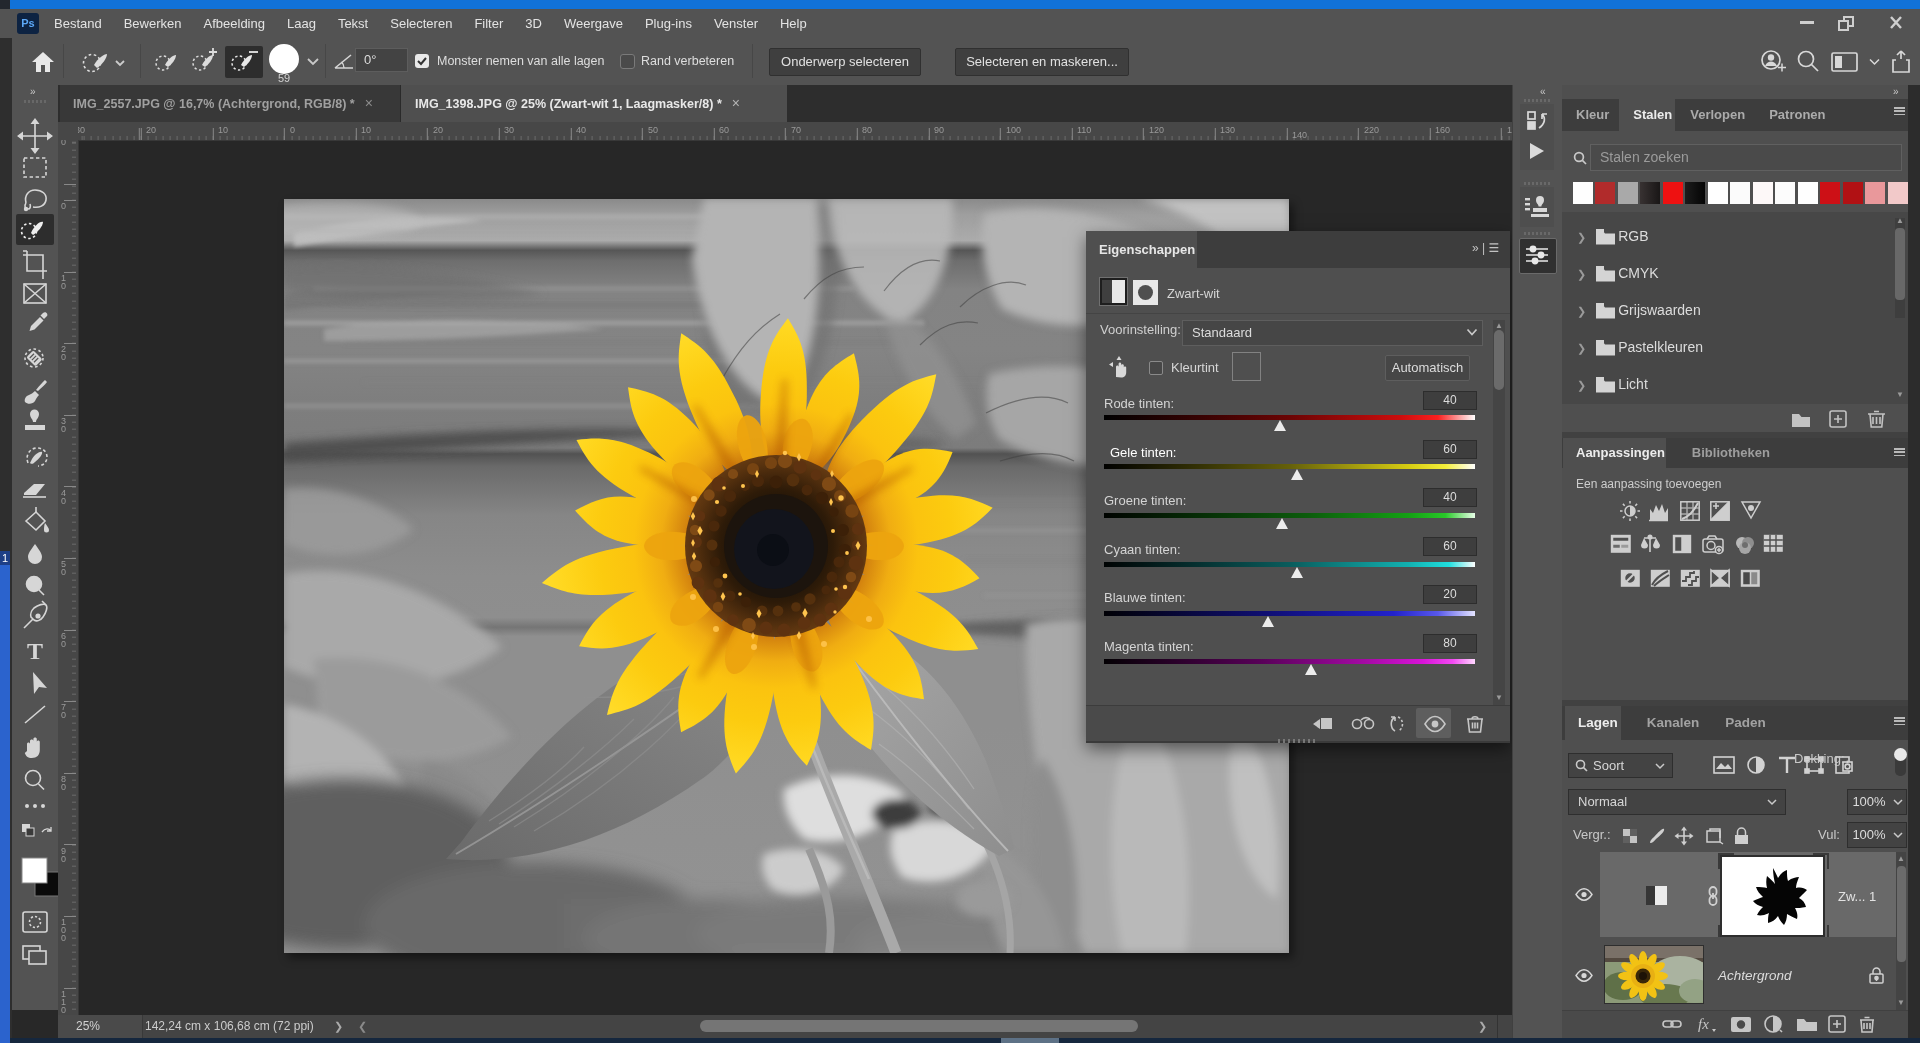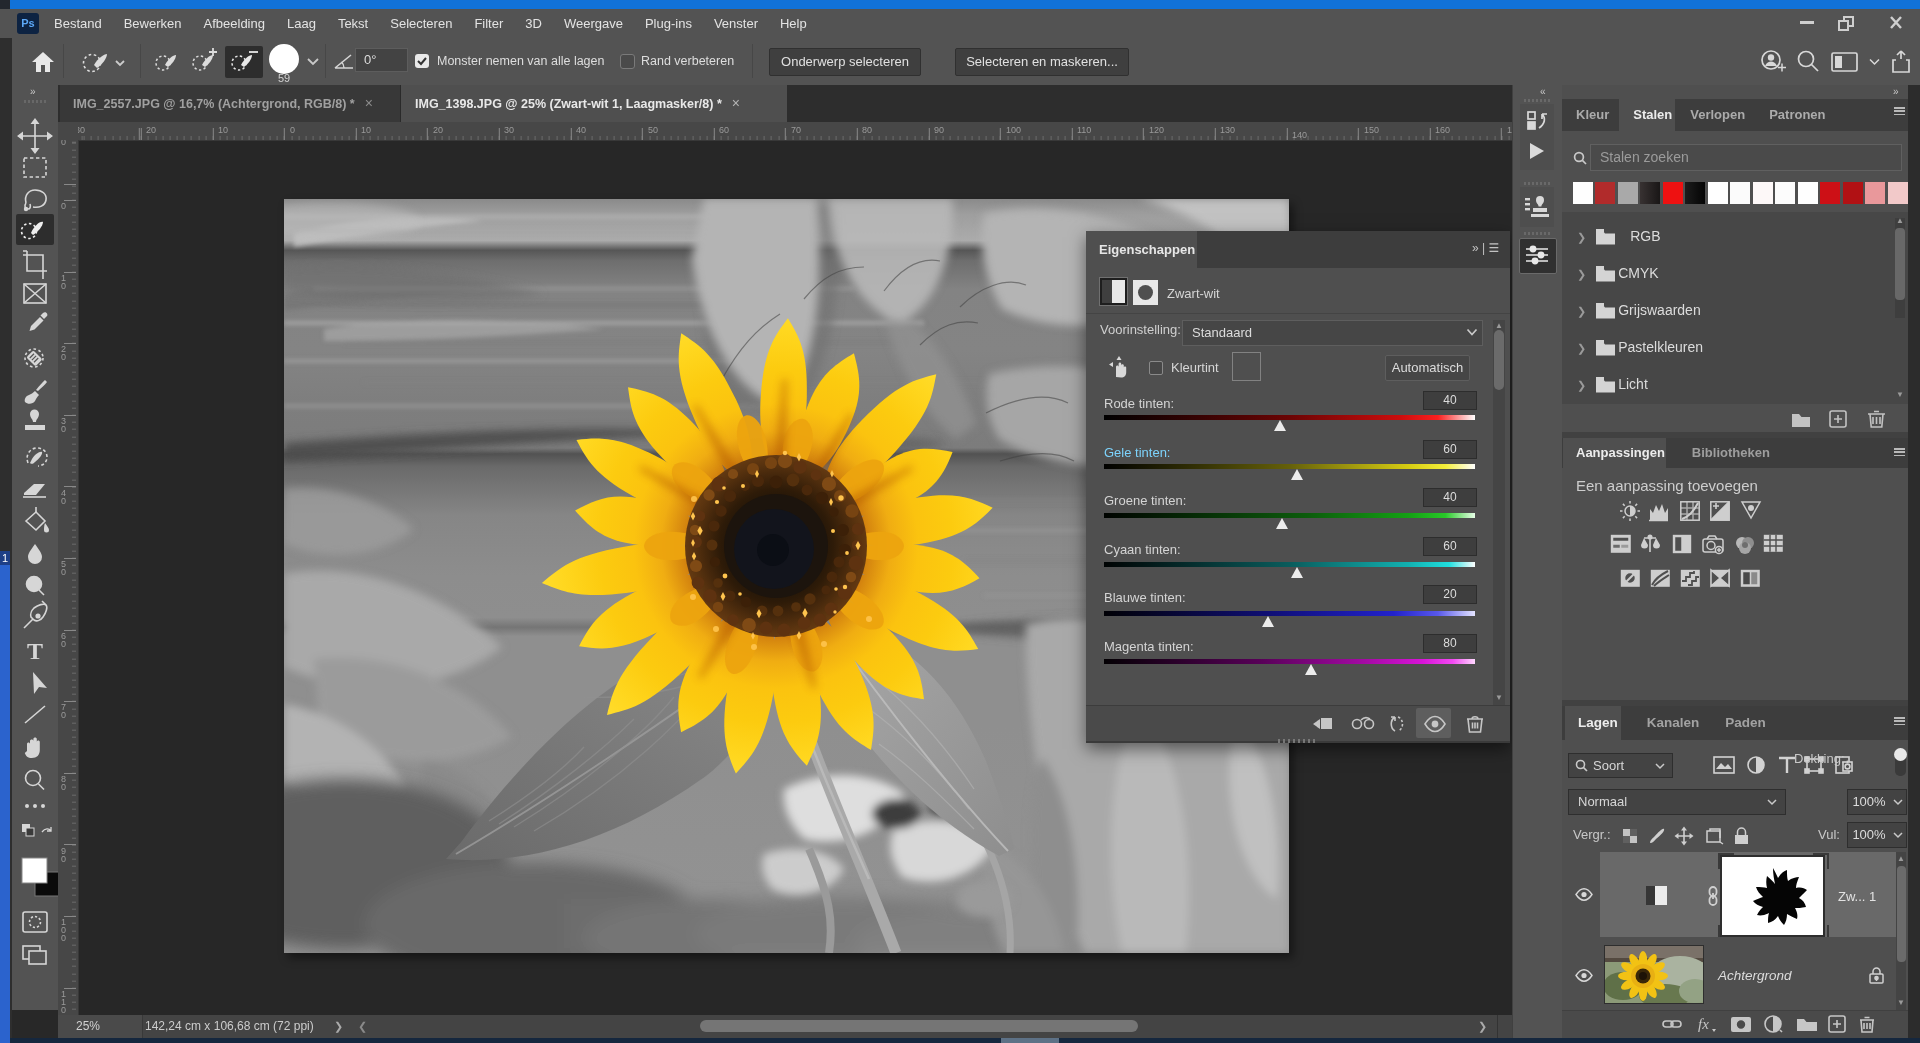--- a/index.html
+++ b/index.html
@@ -278,21 +278,21 @@
       <span class="abs" style="left:570px;top:3px;">50</span>
       <span class="abs" style="left:641px;top:3px;">60</span>
       <span class="abs" style="left:713px;top:3px;">70</span>
       <span class="abs" style="left:784px;top:3px;">80</span>
       <span class="abs" style="left:856px;top:3px;">90</span>
       <span class="abs" style="left:928px;top:3px;">100</span>
       <span class="abs" style="left:999px;top:3px;">110</span>
       <span class="abs" style="left:1071px;top:3px;">120</span>
       <span class="abs" style="left:1142px;top:3px;text-align:center;">130</span>
       <span class="abs" style="left:1214px;top:8px;">140</span>
-      <span class="abs" style="left:1286px;top:3px;">150</span>
+      <span class="abs" style="left:1286px;top:3px;">220</span>
       <span class="abs" style="left:1357px;top:3px;">160</span>
       <span class="abs" style="left:1429px;top:3px;">1</span>
 </div>
 <div class="abs" style="left:58px;top:140px;width:20px;height:875px;background:#474747;border-right:1px solid #383838;
 background-image:repeating-linear-gradient(180deg,#888 0 1px,transparent 1px 71.6px),repeating-linear-gradient(180deg,#6a6a6a 0 1px,transparent 1px 7.16px);
 background-size:12px 100%,4px 100%;background-position:6px 60px,14px 2.7px;background-repeat:repeat-y;"></div>
 <div class="abs" style="left:58px;top:140px;width:20px;height:875px;overflow:hidden;color:#9a9a9a;font-size:9px;line-height:8px;text-align:left;">
 <div class="abs" style="left:3px;top:-10px;">1<br>0</div>
 <div class="abs" style="left:3px;top:62px;">0</div>
 <div class="abs" style="left:3px;top:134px;">1<br>0</div>
@@ -730,21 +730,21 @@
       </div>
 <div class="abs" style="left:63px;top:130px;width:12px;height:12px;background:#474747;border:1px solid #8a8a8a;border-radius:2px;"></div>
 <div class="abs txt" style="left:85px;top:129px;color:#d6d6d6;">Kleurtint</div>
 <div class="abs" style="left:146px;top:121px;width:27px;height:27px;background:#4f4f4f;border:1px solid #828282;"></div>
 <div class="abs" style="left:299px;top:124px;width:83px;height:24px;background:#464646;border:1px solid #5e5e5e;border-radius:2px;color:#dcdcdc;text-align:center;line-height:24px;">Automatisch</div>
 
 <div class="abs txt" style="left:18px;top:165px;color:#d4d4d4;">Rode tinten:</div>
 <div class="abs" style="left:337px;top:160px;width:52px;height:17px;background:#3e3e3e;border:1px solid #2d2d2d;color:#dcdcdc;font-size:12px;text-align:center;line-height:17px;">40</div>
 <div class="abs" style="left:18px;top:184px;width:371px;height:5px;background:linear-gradient(to right,#000000,#6b0404 50%,#cc0d0d 80%,#fb2020 90%,#ffffff);"></div>
 <div class="abs" style="left:188px;top:189px;width:0;height:0;border-left:6.5px solid transparent;border-right:6.5px solid transparent;border-bottom:11px solid #ececec;"></div>
-<div class="abs txt" style="left:18px;top:214px;color:#7dd3fc;">Gele tinten:</div>
+<div class="abs txt" style="left:24px;top:214px;color:#ffffff;">Gele tinten:</div>
 <div class="abs" style="left:337px;top:209px;width:52px;height:17px;background:#3e3e3e;border:1px solid #2d2d2d;color:#dcdcdc;font-size:12px;text-align:center;line-height:17px;">60</div>
 <div class="abs" style="left:18px;top:233px;width:371px;height:5px;background:linear-gradient(to right,#010100,#65600a 50%,#d6cc12 82%,#f4ee3a 92%,#ffffff);"></div>
 <div class="abs" style="left:205px;top:238px;width:0;height:0;border-left:6.5px solid transparent;border-right:6.5px solid transparent;border-bottom:11px solid #ececec;"></div>
 <div class="abs txt" style="left:18px;top:262px;color:#d4d4d4;">Groene tinten:</div>
 <div class="abs" style="left:337px;top:257px;width:52px;height:17px;background:#3e3e3e;border:1px solid #2d2d2d;color:#dcdcdc;font-size:12px;text-align:center;line-height:17px;">40</div>
 <div class="abs" style="left:18px;top:282px;width:371px;height:5px;background:linear-gradient(to right,#000300,#0c5c0c 55%,#14a014 82%,#28c828 92%,#e8ffe8);"></div>
 <div class="abs" style="left:190px;top:287px;width:0;height:0;border-left:6.5px solid transparent;border-right:6.5px solid transparent;border-bottom:11px solid #ececec;"></div>
 <div class="abs txt" style="left:18px;top:311px;color:#d4d4d4;">Cyaan tinten:</div>
 <div class="abs" style="left:337px;top:306px;width:52px;height:17px;background:#3e3e3e;border:1px solid #2d2d2d;color:#dcdcdc;font-size:12px;text-align:center;line-height:17px;">60</div>
 <div class="abs" style="left:18px;top:331px;width:371px;height:5px;background:linear-gradient(to right,#000303,#0a5c5c 50%,#12b0b0 82%,#20dede 93%,#ffffff);"></div>
@@ -860,21 +860,21 @@
 <div class="abs" style="left:1798px;top:182px;width:20px;height:22px;background:#fefefe;"></div>
 <div class="abs" style="left:1820px;top:182px;width:20px;height:22px;background:#cd1016;"></div>
 <div class="abs" style="left:1843px;top:182px;width:20px;height:22px;background:#b11114;"></div>
 <div class="abs" style="left:1865px;top:182px;width:20px;height:22px;background:#e9989b;"></div>
 <div class="abs" style="left:1888px;top:182px;width:20px;height:22px;background:#f2c9c9;"></div>
 
 <div class="abs" style="left:1562px;top:212px;width:346px;height:192px;background:#474747;"></div>
 <div class="abs" style="left:1562px;top:218px;width:333px;height:37px;color:#dcdcdc;font-size:14px;line-height:37px;"><span style="margin-left:15px;color:#9a9a9a;font-size:11px;">❯</span><svg style="position:absolute;left:33px;top:10px;" width="21" height="17" viewBox="0 0 21 17">
         <path d="M1 3 h7 l2 2.5 H20 v11 H1 Z" fill="#d4d4d4"></path>
         <rect x="1" y="1" width="8" height="3" fill="#d4d4d4"></rect>
-      </svg><span style="margin-left:44px;">RGB</span></div>
+      </svg><span style="margin-left:32px;">RGB</span></div>
 <div class="abs" style="left:1562px;top:292px;width:333px;height:37px;color:#dcdcdc;font-size:14px;line-height:37px;"><span style="margin-left:15px;color:#9a9a9a;font-size:11px;">❯</span><svg style="position:absolute;left:33px;top:10px;" width="21" height="17" viewBox="0 0 21 17">
         <path d="M1 3 h7 l2 2.5 H20 v11 H1 Z" fill="#d4d4d4"></path>
         <rect x="1" y="1" width="8" height="3" fill="#d4d4d4"></rect>
       </svg><span style="margin-left:32px;">Grijswaarden</span></div>
 <div class="abs" style="left:1562px;top:255px;width:333px;height:37px;color:#dcdcdc;font-size:14px;line-height:37px;"><span style="margin-left:15px;color:#9a9a9a;font-size:11px;">❯</span><svg style="position:absolute;left:33px;top:10px;" width="21" height="17" viewBox="0 0 21 17">
         <path d="M1 3 h7 l2 2.5 H20 v11 H1 Z" fill="#d4d4d4"></path>
         <rect x="1" y="1" width="8" height="3" fill="#d4d4d4"></rect>
       </svg><span style="margin-left:32px;">CMYK</span></div>
 <div class="abs" style="left:1562px;top:366px;width:333px;height:37px;color:#dcdcdc;font-size:14px;line-height:37px;"><span style="margin-left:15px;color:#9a9a9a;font-size:11px;">❯</span><svg style="position:absolute;left:33px;top:10px;" width="21" height="17" viewBox="0 0 21 17">
         <path d="M1 3 h7 l2 2.5 H20 v11 H1 Z" fill="#d4d4d4"></path>
@@ -898,21 +898,21 @@
 </svg>
     </div>
 <div class="abs" style="left:1562px;top:432px;width:346px;height:6px;background:#414141;"></div>
 
 <div class="abs" style="left:1562px;top:438px;width:346px;height:30px;background:#3d3d3d;"></div>
 <div class="abs" style="left:1563px;top:438px;width:103px;height:30px;background:#4f4f4f;"></div>
 <div class="abs" style="left:1562px;top:438px;width:402px;height:30px;font-size:13px;font-weight:bold;line-height:30px;color:#9e9e9e;">
 <span style="margin-left:14px;color:#ececec;">Aanpassingen</span><span style="margin-left:27px;">Bibliotheken</span>
 </div>
 <div class="abs" style="left:1894px;top:448px;width:11px;height:9px;background:repeating-linear-gradient(180deg,#b9b9b9 0 1.6px,transparent 1.6px 3.4px);"></div>
-<div class="abs" style="left:1576px;top:477px;color:#cdcdcd;font-size:15px;">Een aanpassing toevoegen</div>
+<div class="abs" style="left:1576px;top:477px;color:#cdcdcd;font-size:12px;">Een aanpassing toevoegen</div>
 
 <div class="abs" style="left:1610px;top:499px;">
       <svg width="180" height="100" viewBox="0 0 180 100" fill="none" stroke="#cecece" stroke-width="1.5">
 <g transform="translate(10,2)">
           <circle cx="10" cy="10" r="5"></circle>
           <path d="M10 5 a5 5 0 0 1 0 10 Z" fill="#cecece" stroke="none"></path>
           <g stroke-width="1.5">
             <path d="M10 2.5 v-2.5 M10 17.5 v2.5 M2.5 10 h-2.5 M17.5 10 h2.5 M4.7 4.7 l-1.8 -1.8 M15.3 15.3 l1.8 1.8 M15.3 4.7 l1.8 -1.8 M4.7 15.3 l-1.8 1.8"></path>
           </g>
         </g>

